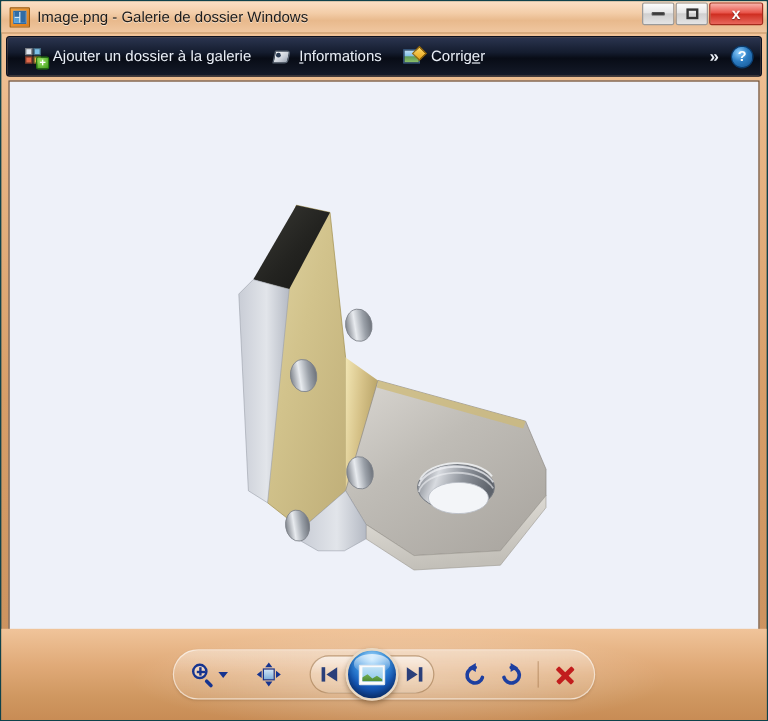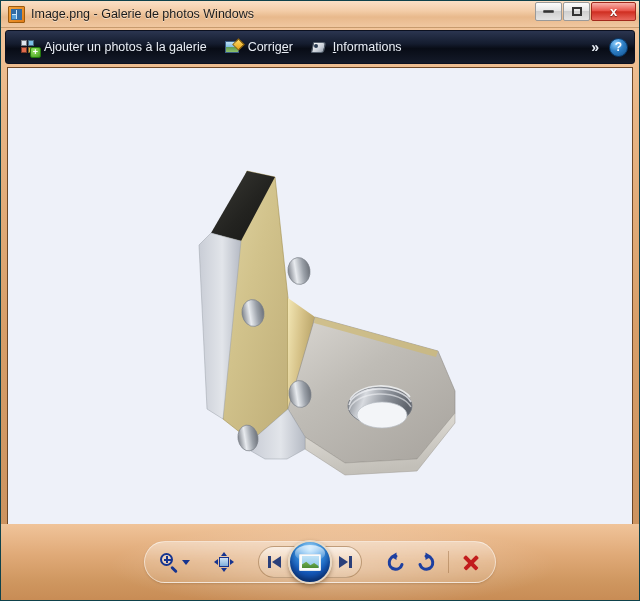--- a/index.html
+++ b/index.html
@@ -339,21 +339,21 @@
 <div class="window">
 
   <div class="titlebar">
     <div class="title-icon">
       <div class="frame"></div>
       <div class="inner"></div>
       <div class="b1"></div>
         <div class="b2"></div>
         <div class="b3"></div>
     </div>
-    <div class="title-text">Image.png - Galerie de photos Windows</div>
+    <div class="title-text">Image.png - Galerie de dossier Windows</div>
 
     <div class="win-controls">
       <div class="wbtn">
         <div class="glyph-min"></div>
       </div>
       <div class="wbtn">
         <div class="glyph-max"></div>
       </div>
       <div class="wbtn close">
         <span class="glyph-close">x</span>
@@ -364,38 +364,38 @@
   <div class="toolbar">
 
     <div class="tb-item">
       <span class="ic-gallery">
         <i class="g1"></i>
           <i class="g2"></i>
           <i class="g3"></i>
           <i class="g4"></i>
         <span class="plus">+</span>
       </span>
-      <span class="tb-label">Ajouter un photos à la galerie</span>
-    </div>
-
+      <span class="tb-label">Ajouter un dossier à la galerie</span>
+    </div>
+
+
+    <div class="tb-item">
+      <span class="ic-tag">
+        <span class="body"></span>
+          <span class="hole"></span>
+      </span>
+      <span class="tb-label"><u>I</u>nformations</span>
+    </div>
 
     <div class="tb-item">
       <span class="ic-fix">
         <span class="pic"></span>
           <span class="pen"></span>
       </span>
       <span class="tb-label">Corrig<u>e</u>r</span>
-    </div>
-
-    <div class="tb-item">
-      <span class="ic-tag">
-        <span class="body"></span>
-          <span class="hole"></span>
-      </span>
-      <span class="tb-label"><u>I</u>nformations</span>
     </div>
 
     <div class="tb-spacer"></div>
 
     <div class="tb-chevron">»</div>
     <div class="tb-help">?</div>
   </div>
 
   <div class="viewport">
     <div class="canvas-wrap">

